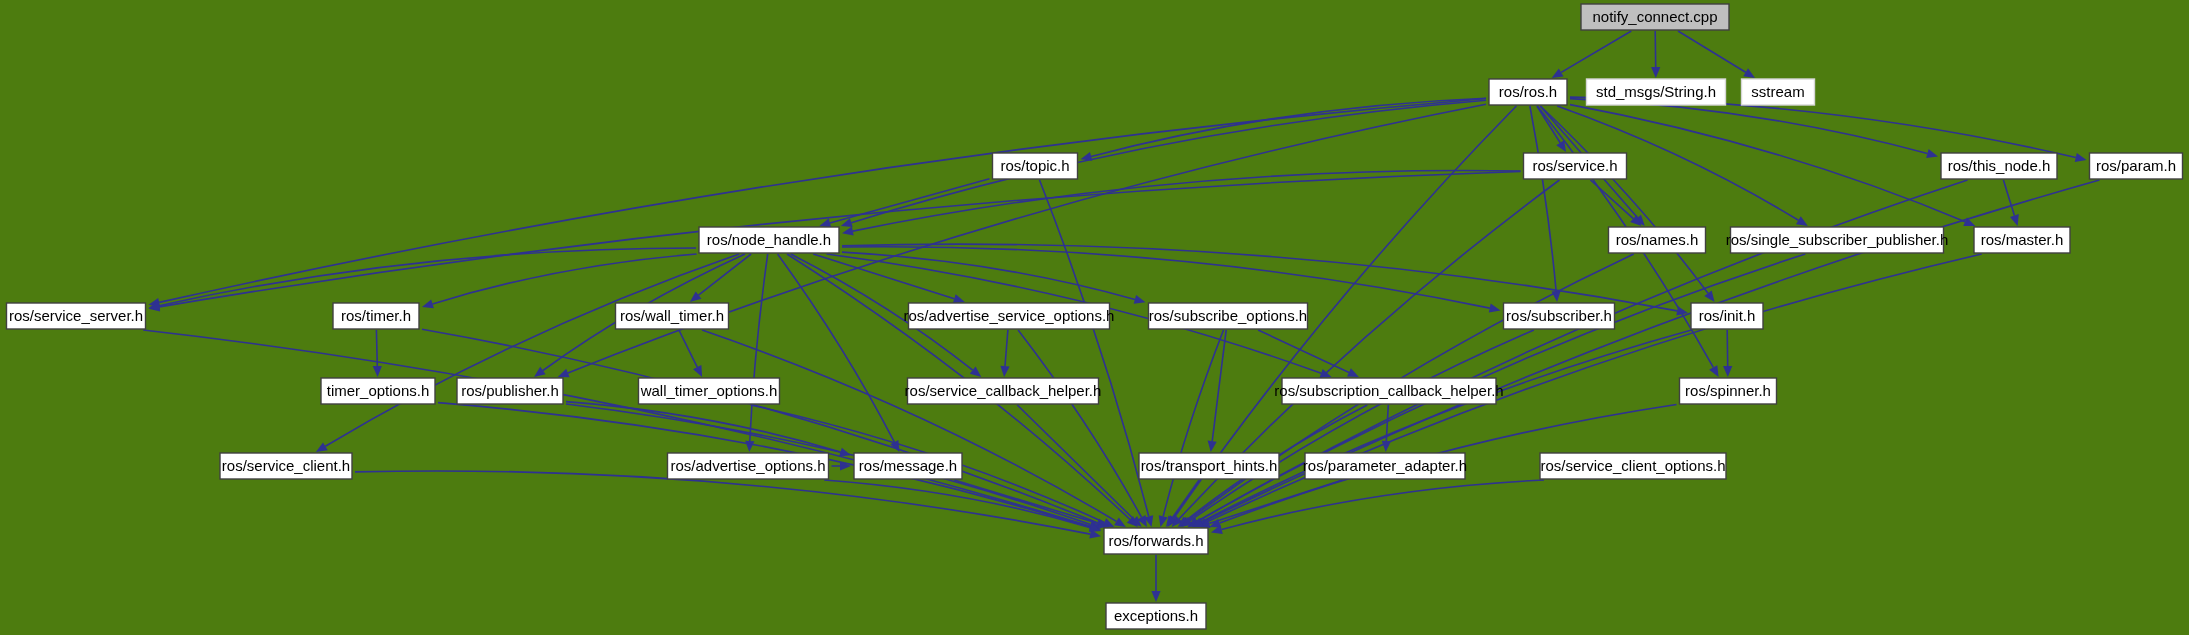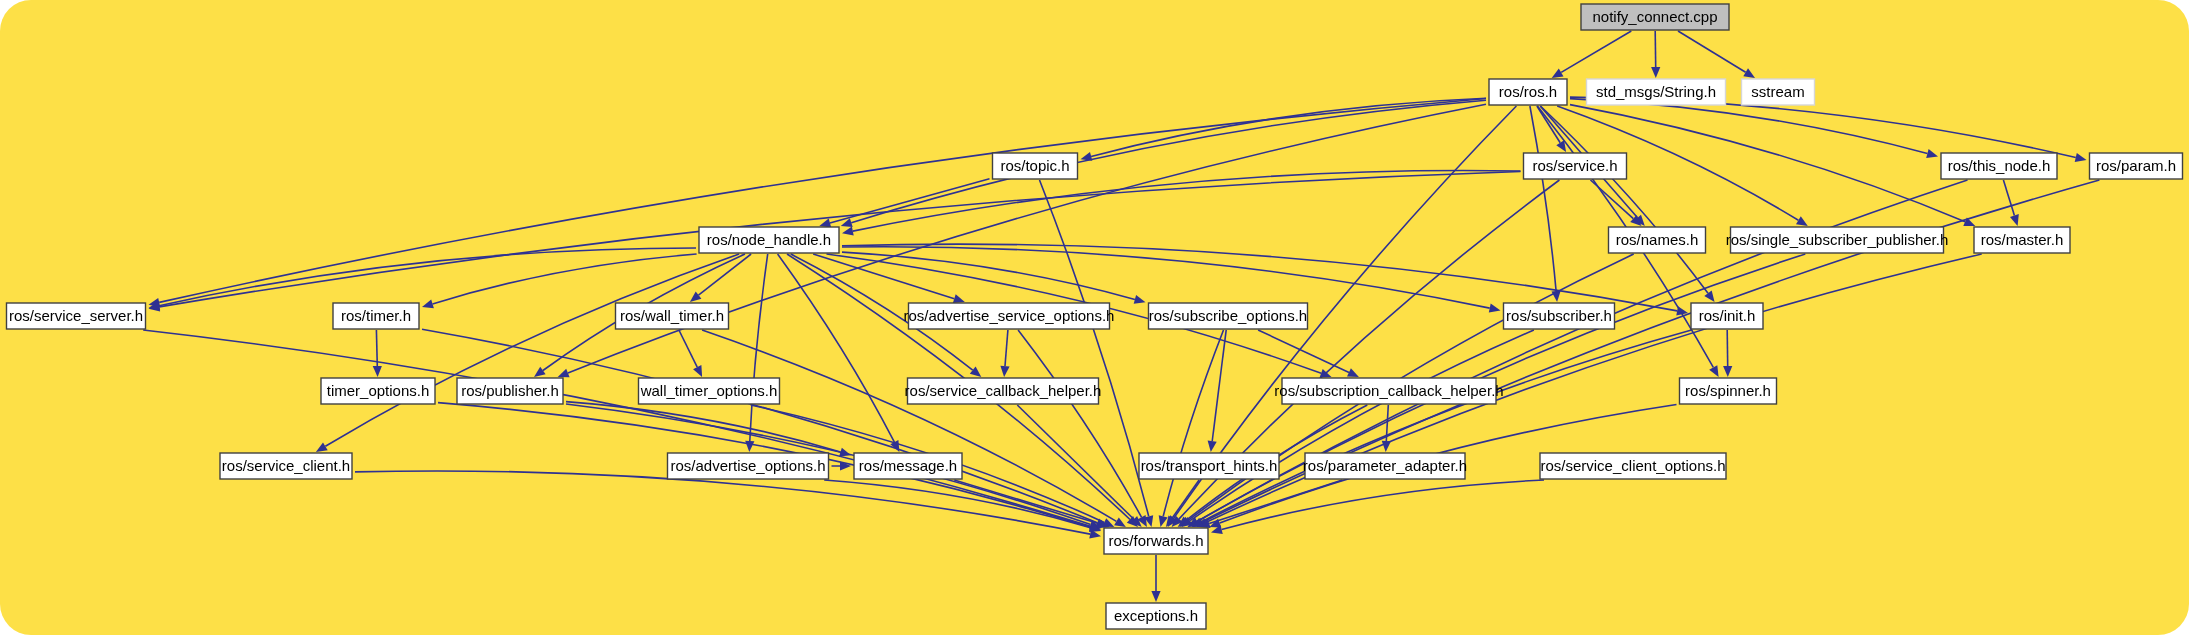--- a/index.html
+++ b/index.html
@@ -7,23 +7,22 @@
     padding: 0;
     background: #ffffff;
   }
   body {
     font-family: "Liberation Sans", sans-serif;
   }
   #graph-wrap {
     position: relative;
     width: 2189px;
     height: 635px;
-    background: #fde047;
+    background: #4d7c0f;
     overflow: hidden;
-    border-radius: 31px;
   }
   svg#graph {
     position: absolute;
     left: 0;
     top: 0;
     width: 2189px;
     height: 635px;
     display: block;
   }
   .edge {

